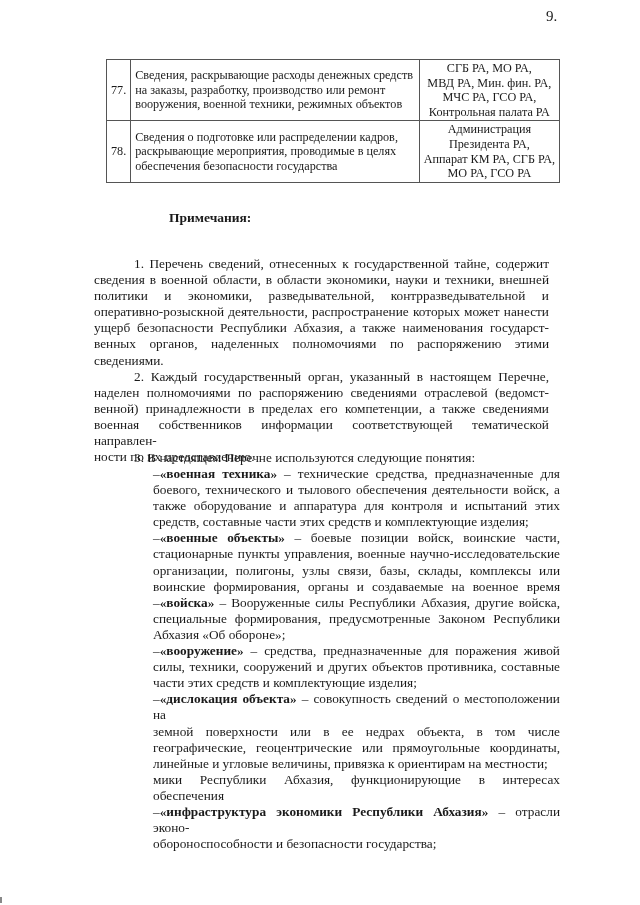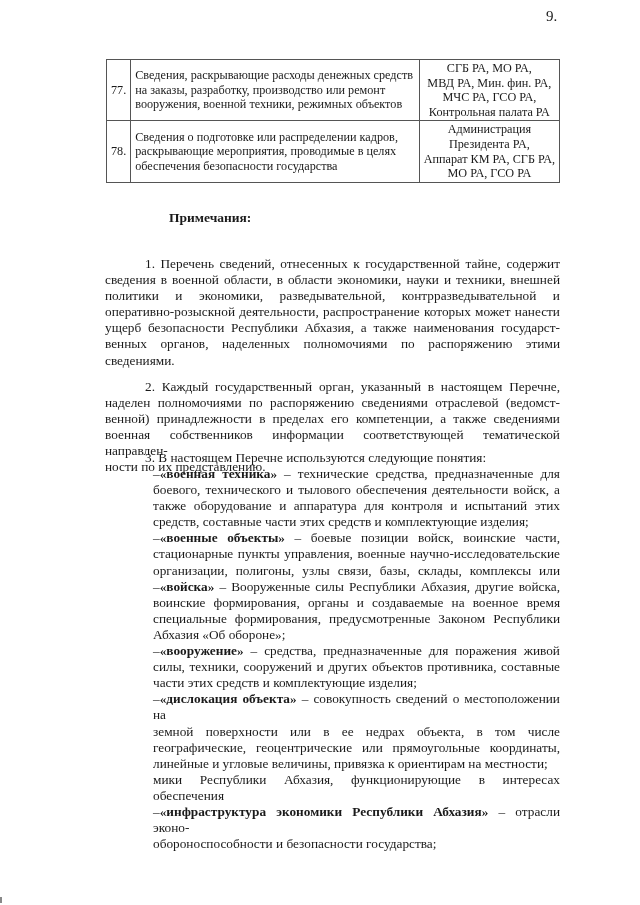--- a/index.html
+++ b/index.html
@@ -27,21 +27,21 @@
   td.desc { width: 280px; margin-left: 32px; }
   td.org { text-align: center; width: 102px; padding: 1px 2px; }
   .org-line { display: block; white-space: nowrap; }
   .desc-line { display: block; white-space: nowrap; }
 
   .notes-title {
     position: absolute; top: 210px; left: 147px;
     font-weight: bold; font-size: 13.5px; margin-left: 22px;
   }
   .text {
-    position: absolute; left: 105px; width: 455px;
+    position: absolute; left: 94px; width: 455px;
     font-size: 13.3px; line-height: 16.1px;
     text-align: justify;
   }
   .para-line { display: block; text-align: justify; text-align-last: justify; }
   .para-line.last { text-align-last: left; }
   .artifact {
     position: absolute; left: 0; top: 897px; width: 2px; height: 6px; background: #888;
   }
 </style>
 </head>
@@ -87,21 +87,21 @@
 <div class="text" style="top:256px;">
   <span class="para-line" style="text-indent:40px;">1. Перечень сведений, отнесенных к государственной тайне, содержит</span>
   <span class="para-line">сведения в военной области, в области экономики, науки и техники, внешней</span>
   <span class="para-line">политики и экономики, разведывательной, контрразведывательной и</span>
   <span class="para-line">оперативно-розыскной деятельности, распространение которых может нанести</span>
   <span class="para-line">ущерб безопасности Республики Абхазия, а также наименования государст-</span>
   <span class="para-line">венных органов, наделенных полномочиями по распоряжению этими</span>
   <span class="para-line last">сведениями.</span>
 </div>
 
-<div class="text" style="top:369px;margin-top:10px;">
+<div class="text" style="top:369px;">
   <span class="para-line" style="text-indent:40px;">2. Каждый государственный орган, указанный в настоящем Перечне,</span>
   <span class="para-line">наделен полномочиями по распоряжению сведениями отраслевой (ведомст-</span>
   <span class="para-line">венной) принадлежности в пределах его компетенции, а также сведениями</span>
   <span class="para-line">военная собственников информации соответствующей тематической направлен-</span>
   <span class="para-line last">ности по их представлению.</span>
 </div>
 
 <div class="text" style="top:450px;">
   <span class="para-line last" style="text-indent:40px;">3. В настоящем Перечне используются следующие понятия:</span>
 </div>
@@ -115,22 +115,22 @@
     <span class="para-line last">средств, составные части этих средств и комплектующие изделия;</span>
   </div>
 
   <div>
     <span class="para-line"><span>–</span><b>«военные объекты»</b><span> – боевые позиции войск, воинские части,</span></span>
     <span class="para-line">стационарные пункты управления, военные научно-исследовательские</span>
     <span class="para-line">организации, полигоны, узлы связи, базы, склады, комплексы или</span>
   </div>
 
   <div>
+    <span class="para-line">воинские формирования, органы и создаваемые на военное время</span>
     <span class="para-line"><span>–</span><b>«войска»</b><span> – Вооруженные силы Республики Абхазия, другие войска,</span></span>
-    <span class="para-line">воинские формирования, органы и создаваемые на военное время</span>
     <span class="para-line">специальные формирования, предусмотренные Законом Республики</span>
     <span class="para-line last">Абхазия «Об обороне»;</span>
   </div>
 
   <div>
     <span class="para-line"><span>–</span><b>«вооружение»</b><span> – средства, предназначенные для поражения живой</span></span>
     <span class="para-line">силы, техники, сооружений и других объектов противника, составные</span>
     <span class="para-line last">части этих средств и комплектующие изделия;</span>
   </div>
 

